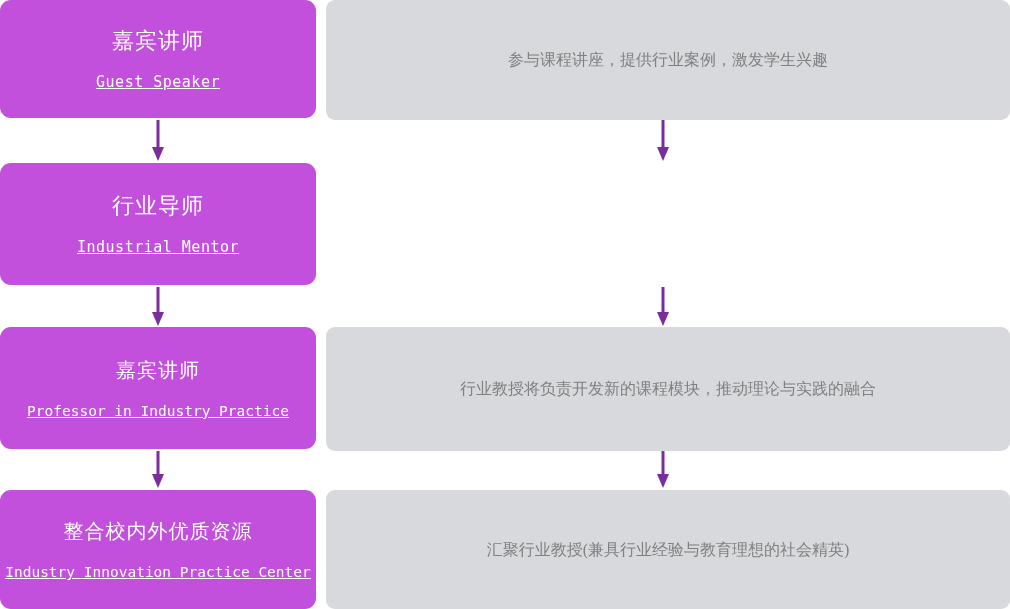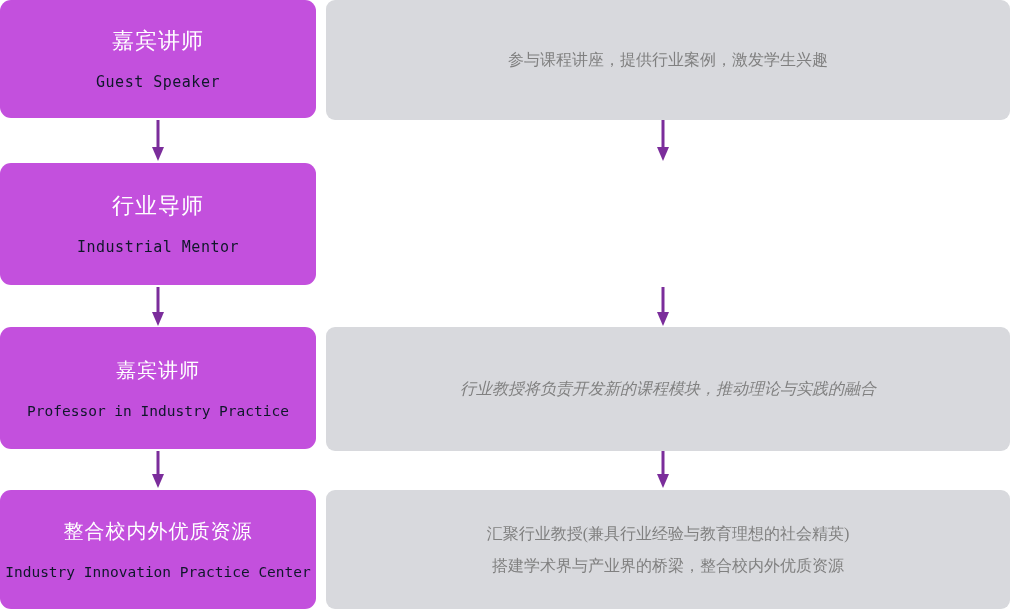--- a/index.html
+++ b/index.html
@@ -50,23 +50,24 @@
     letter-spacing: 1px;
     color: #ffffff;
     white-space: nowrap;
   }
 
   .role-en {
     font-family: "DejaVu Sans Mono", "Liberation Mono", monospace;
     font-size: 15px;
     line-height: 22px;
     letter-spacing: 0.5px;
-    color: #0f172a;
+    color: #ffffff;
     white-space: nowrap;
     margin-top: 15px;
+    text-decoration: underline;
   }
 
   .role-box.compact .role-cn { font-size: 20px; }
   .role-box.compact .role-en { font-size: 14.5px; letter-spacing: 0px; }
 
   .desc-box {
     position: absolute;
     left: 326px;
     top: 0;
     width: 684px;
@@ -144,21 +145,21 @@
       <line x1="10" y1="0" x2="10" y2="30" stroke="#7b2d9b" stroke-width="3"></line>
       <polygon points="10,39 4,25 16,25" fill="#7b2d9b"></polygon>
     </svg>
   </div>
 
   <div class="row" style="top:327px;height:122px;">
     <div class="role-box compact" style="height:122px;">
       <div class="role-cn">嘉宾讲师</div>
       <div class="role-en">Professor in Industry Practice</div>
     </div>
-    <div class="desc-box" style="height:124px;font-style:italic;">
+    <div class="desc-box" style="height:124px;">
       <div class="desc-line">行业教授将负责开发新的课程模块，推动理论与实践的融合</div>
     </div>
   </div>
 
   <div class="arrow" style="left:148px;top:451px;">
     <svg width="20" height="38" viewBox="0 0 20 38">
       <line x1="10" y1="0" x2="10" y2="28" stroke="#7b2d9b" stroke-width="3"></line>
       <polygon points="10,37 4,23 16,23" fill="#7b2d9b"></polygon>
     </svg>
   </div>
@@ -169,17 +170,16 @@
     </svg>
   </div>
 
   <div class="row" style="top:490px;height:119px;">
     <div class="role-box compact" style="height:119px;">
       <div class="role-cn">整合校内外优质资源</div>
       <div class="role-en">Industry Innovation Practice Center</div>
     </div>
     <div class="desc-box" style="height:119px;">
       <div class="desc-line">汇聚行业教授(兼具行业经验与教育理想的社会精英)</div>
-      <div class="desc-line">搭建学术界与产业界的桥梁，整合校内外优质资源</div>
     </div>
   </div>
 
 </div>
 
 </body></html>

